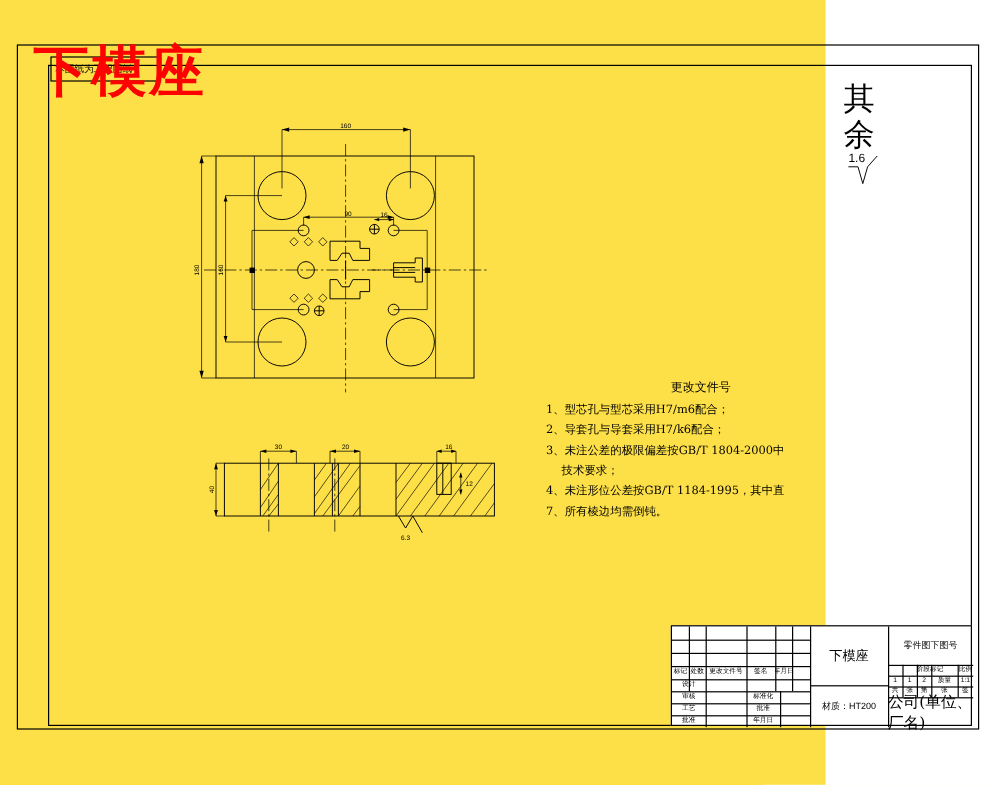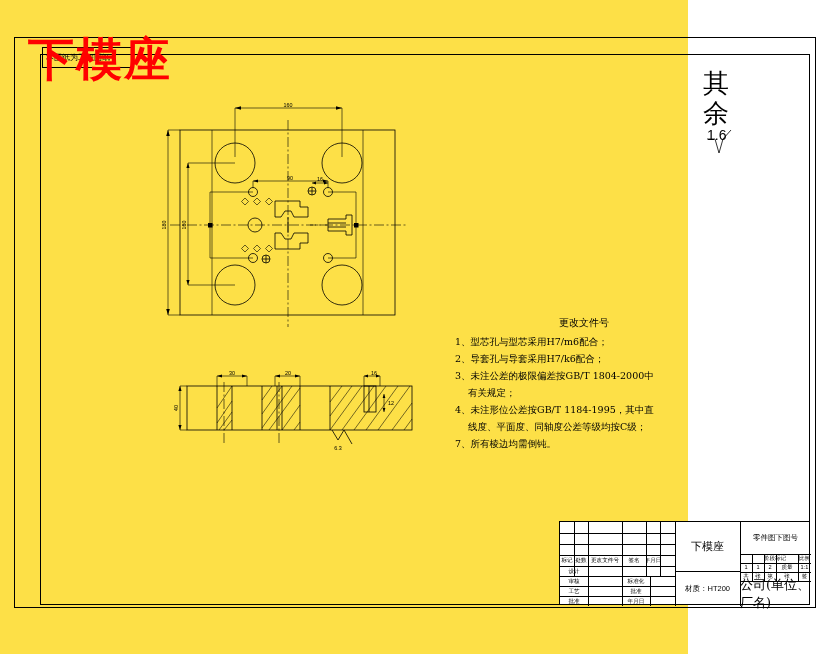--- a/index.html
+++ b/index.html
@@ -23,21 +23,21 @@
   .stamp-box{position:absolute;left:42px;top:47px;width:90px;height:21px;
              border:1px solid #000;box-sizing:border-box;z-index:30;}
   .stamp-box span{position:absolute;left:3px;top:4px;font-size:8px;white-space:nowrap;}
 
   
   .gen-rough{position:absolute;left:703px;top:68px;z-index:20;}
   .gen-rough .ch{font-size:26px;font-family:"DejaVu Serif","Liberation Serif",serif;
                  line-height:30px;display:inline-block;vertical-align:middle;}
   .rough-sym{display:inline-block;vertical-align:middle;position:relative;
              width:26px;height:30px;margin-left:3px;}
-  .rough-sym .val{position:absolute;left:1px;top:-1px;font-size:14px;}
+  .rough-sym .val{position:absolute;left:1px;top:-1px;font-size:10px;}
 
   
   svg{position:absolute;left:0;top:0;overflow:visible;}
   .dl{stroke:#000;fill:none;stroke-width:0.8;}
   .dl-thin{stroke:#000;fill:none;stroke-width:0.6;}
   .dl-ctr{stroke:#000;fill:none;stroke-width:0.6;stroke-dasharray:10 2.5 2 2.5;}
   .dl-hid{stroke:#000;fill:none;stroke-width:0.6;stroke-dasharray:3 2;}
   .hatch{stroke:#000;stroke-width:0.55;}
 
   .dimtxt{font-size:5.4px;fill:#000;font-family:"Liberation Sans",sans-serif;}
@@ -267,23 +267,22 @@
       <line class="dl" x1="172" y1="62" x2="180" y2="76"></line>
       <text class="dimtxt" x="166" y="82" text-anchor="middle">6.3</text>
     </g>
   </svg>
 
   <div class="tech">
     <h4>更改文件号</h4>
     <p>1、型芯孔与型芯采用H7/m6配合；</p>
     <p>2、导套孔与导套采用H7/k6配合；</p>
     <p>3、未注公差的极限偏差按GB/T 1804-2000中</p>
-    <p class="ind">有关规定；</p>
+    <p class="ind">技术要求；</p>
     <p>4、未注形位公差按GB/T 1184-1995，其中直</p>
-    <p class="ind">线度、平面度、同轴度公差等级均按C级；</p>
     <p>7、所有棱边均需倒钝。</p>
   </div>
 
   <div class="tblock">
 
     <div class="tb-line" style="left:115px;top:0;width:1.2px;height:84px;"></div>
     <div class="tb-line" style="left:180px;top:0;width:1.2px;height:84px;"></div>
 
     <div class="tb-line" style="left:0;top:11px;width:115px;height:1px;"></div>
     <div class="tb-line" style="left:0;top:22px;width:115px;height:1px;"></div>

